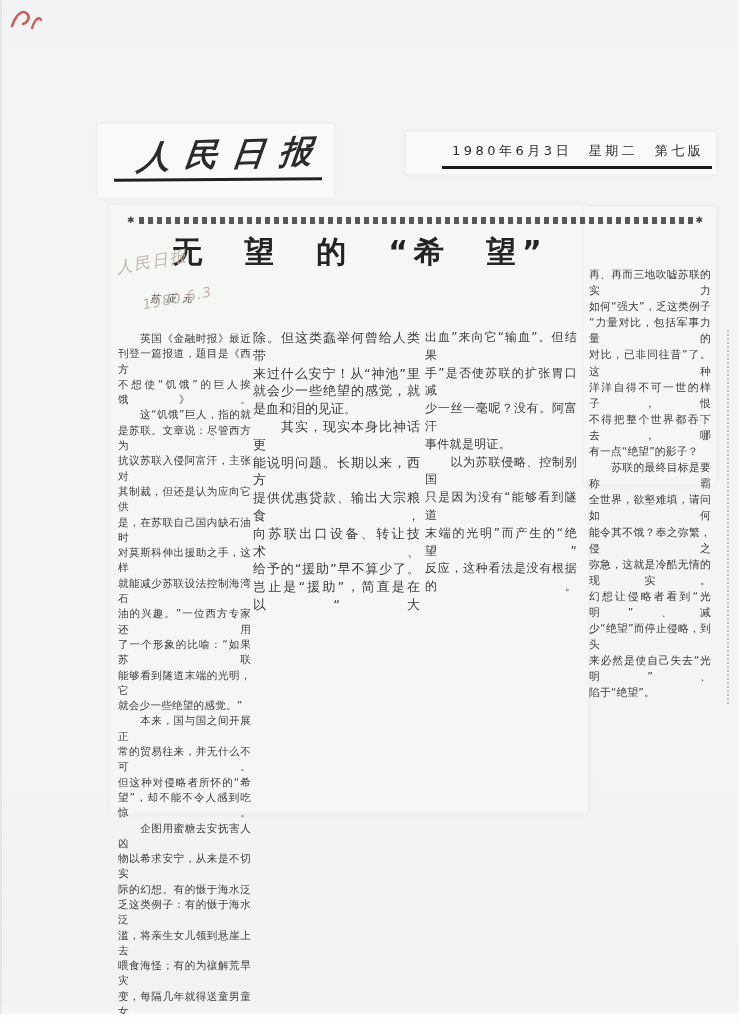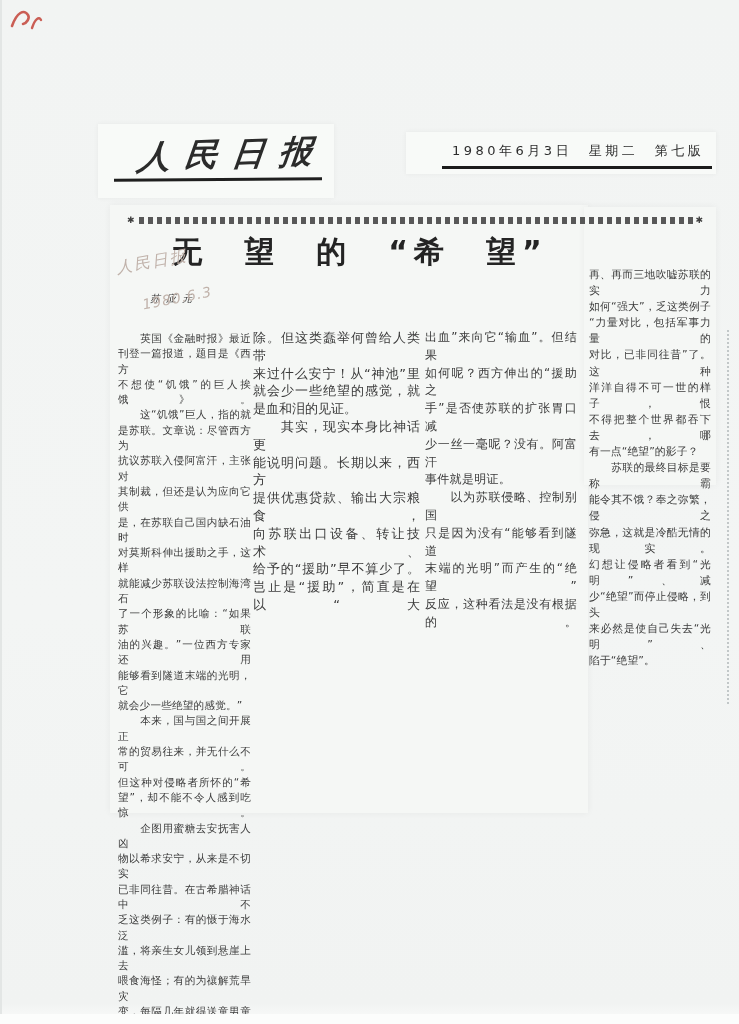--- a/index.html
+++ b/index.html
@@ -95,68 +95,68 @@
       <div class="ln">　　英国《金融时报》最近</div>
       <div class="ln">刊登一篇报道，题目是《西方</div>
       <div class="ln">不想使“饥饿”的巨人挨饿》。</div>
       <div class="ln">　　这“饥饿”巨人，指的就</div>
       <div class="ln">是苏联。文章说：尽管西方为</div>
       <div class="ln">抗议苏联入侵阿富汗，主张对</div>
       <div class="ln">其制裁，但还是认为应向它供</div>
       <div class="ln">是，在苏联自己国内缺石油时</div>
       <div class="ln">对莫斯科伸出援助之手，这样</div>
       <div class="ln">就能减少苏联设法控制海湾石</div>
+      <div class="ln">油的兴趣。”一位西方专家还用</div>
       <div class="ln">了一个形象的比喻：“如果苏联</div>
-      <div class="ln">油的兴趣。”一位西方专家还用</div>
       <div class="ln">能够看到隧道末端的光明，它</div>
       <div class="ln end">就会少一些绝望的感觉。”</div>
       <div class="ln">　　本来，国与国之间开展正</div>
       <div class="ln">常的贸易往来，并无什么不可。</div>
       <div class="ln">但这种对侵略者所怀的“希</div>
       <div class="ln">望”，却不能不令人感到吃惊。</div>
       <div class="ln">　　企图用蜜糖去安抚害人凶</div>
       <div class="ln">物以希求安宁，从来是不切实</div>
-      <div class="ln">已非同往昔。在古希腊神话中不</div>
+      <div class="ln">际的幻想。有的慑于海水泛</div>
       <div class="ln">乏这类例子：有的慑于海水泛</div>
       <div class="ln">滥，将亲生女儿领到悬崖上去</div>
       <div class="ln">喂食海怪；有的为禳解荒旱灾</div>
       <div class="ln">变，每隔几年就得送童男童女</div>
     </div>
   <div class="col col2">
       <div class="ln">除。但这类蠢举何曾给人类带</div>
       <div class="ln">来过什么安宁！从“神池”里</div>
       <div class="ln">就会少一些绝望的感觉，就</div>
       <div class="ln end">是血和泪的见证。</div>
       <div class="ln">　　其实，现实本身比神话更</div>
       <div class="ln">能说明问题。长期以来，西方</div>
       <div class="ln">提供优惠贷款、输出大宗粮食，</div>
       <div class="ln">向苏联出口设备、转让技术、</div>
       <div class="ln">给予的“援助”早不算少了。</div>
       <div class="ln">岂止是“援助”，简直是在以“大</div>
     </div>
   <div class="col col3">
       <div class="ln">出血”来向它“输血”。但结果</div>
-      <div class="ln">如何呢？西方伸出的“援助之</div>
       <div class="ln">手”是否使苏联的扩张胃口减</div>
       <div class="ln">少一丝一毫呢？没有。阿富汗</div>
       <div class="ln end">事件就是明证。</div>
       <div class="ln">　　以为苏联侵略、控制别国</div>
       <div class="ln">只是因为没有“能够看到隧道</div>
       <div class="ln">末端的光明”而产生的“绝望”</div>
       <div class="ln">反应，这种看法是没有根据的。</div>
     </div>
   <div class="col col4">
       <div class="ln">再、再而三地吹嘘苏联的实力</div>
       <div class="ln">如何“强大”，乏这类例子</div>
       <div class="ln">“力量对比，包括军事力量的</div>
       <div class="ln">对比，已非同往昔”了。这种</div>
       <div class="ln">洋洋自得不可一世的样子，恨</div>
       <div class="ln">不得把整个世界都吞下去，哪</div>
       <div class="ln end">有一点“绝望”的影子？</div>
       <div class="ln">　　苏联的最终目标是要称霸</div>
+      <div class="ln">全世界，欲壑难填，请问如何</div>
       <div class="ln">能令其不饿？奉之弥繁，侵之</div>
       <div class="ln">弥急，这就是冷酷无情的现实。</div>
       <div class="ln">幻想让侵略者看到“光明”、减</div>
       <div class="ln">少“绝望”而停止侵略，到头</div>
       <div class="ln">来必然是使自己失去“光明”、</div>
       <div class="ln end">陷于“绝望”。</div>
     </div>
 
   <div class="vrule"></div>
   <div class="bottom-strip"></div>

